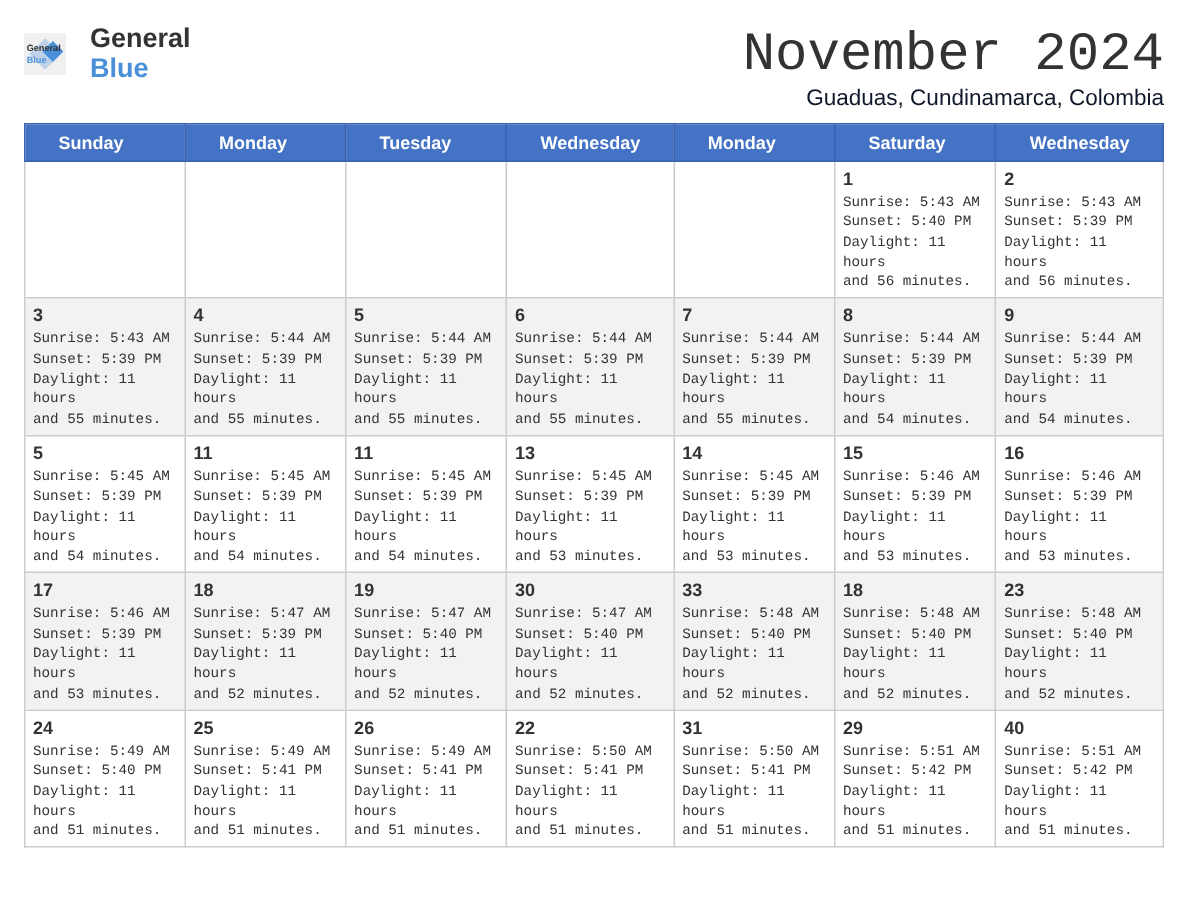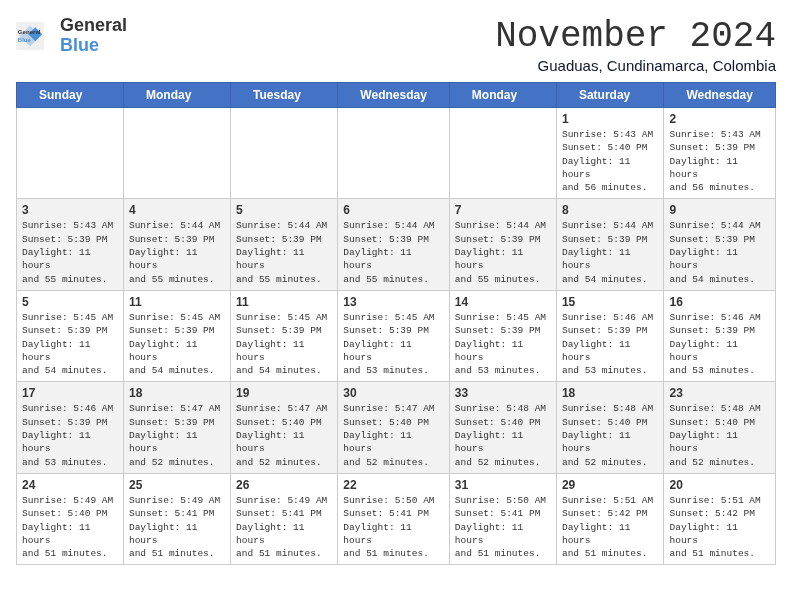--- a/index.html
+++ b/index.html
@@ -339,21 +339,21 @@
 and 51 minutes.</div>
         </td>
         <td>
           <span class="day-number">29</span>
           <div class="day-info" style="white-space: pre-line;">Sunrise: 5:51 AM
 Sunset: 5:42 PM
 Daylight: 11 hours
 and 51 minutes.</div>
         </td>
         <td>
-          <span class="day-number">20</span>
+          <span class="day-number">40</span>
           <div class="day-info" style="white-space: pre-line;">Sunrise: 5:51 AM
 Sunset: 5:42 PM
 Daylight: 11 hours
 and 51 minutes.</div>
         </td>
       </tr>
     </tbody>
 </table>
 
 </body></html>

